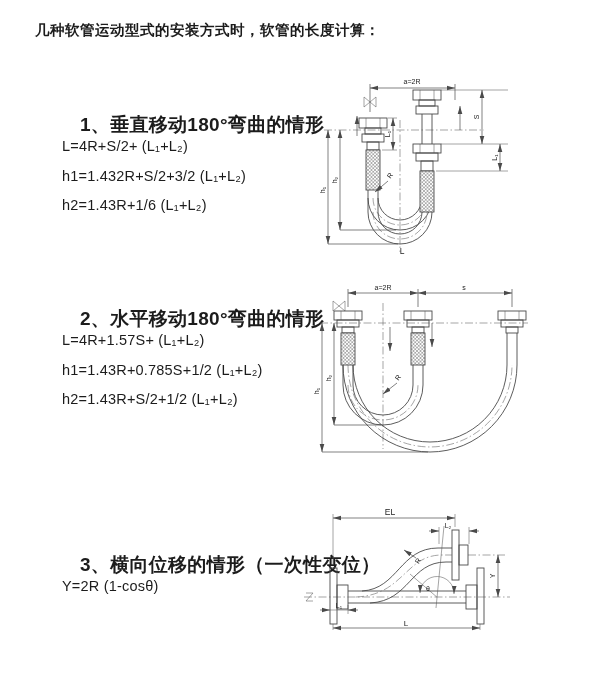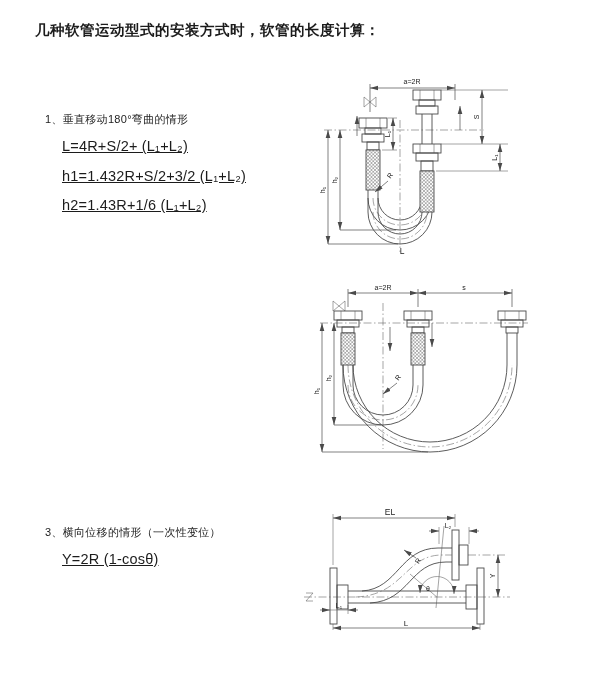--- a/index.html
+++ b/index.html
@@ -8,23 +8,23 @@
     position:relative; width:600px; height:665px; background:#ffffff;
     font-family:"Liberation Sans", sans-serif; color:#1c1c1c; overflow:hidden;
   }
   .doc-title {
     position:absolute; left:35px; top:21px;
     font-size:14.5px; font-weight:bold; letter-spacing:.5px;
   }
   .sec { position:absolute; left:45px; }
   #sec1 { top:112px; }
   #sec2 { top:306px; }
-  #sec3 { top:525px; }
-  .sec-heading { font-size:11px; font-weight:normal; height:26px; letter-spacing:.3px; }
-  .formula { font-size:14.5px; height:29.5px; padding-left:17px; letter-spacing:.2px;text-decoration:underline; }
+  #sec3 { top:552px; }
+  .sec-heading { font-size:19px; font-weight:bold; height:26px; letter-spacing:.3px;margin-left:35px; }
+  .formula { font-size:14.5px; height:29.5px; padding-left:17px; letter-spacing:.2px; }
   svg.diagram { position:absolute; }
   #d1 { left:312px; top:72px; }
   #d2 { left:312px; top:281px; }
   #d3 { left:298px; top:498px; }
   svg text { font-family:"Liberation Sans", sans-serif; fill:#1c1c1c; }
   .ln  { stroke:#4a4a4a; stroke-width:.9;  fill:none; }
   .tn  { stroke:#5a5a5a; stroke-width:.55; fill:none; }
   .dim { stroke:#4a4a4a; stroke-width:.7;  fill:none; }
   .cl  { stroke:#6a6a6a; stroke-width:.6;  fill:none; stroke-dasharray:8 2.5 1.5 2.5; }
   .lbl { font-size:7px; }
@@ -50,20 +50,26 @@
     </defs>
   </svg>
 
   <div class="sec" id="sec1">
     <div class="sec-heading">1、垂直移动180°弯曲的情形</div>
     <div class="formula">L=4R+S/2+ (L₁+L₂)</div>
     <div class="formula">h1=1.432R+S/2+3/2 (L₁+L₂)</div>
     <div class="formula">h2=1.43R+1/6 (L₁+L₂)</div>
   </div>
 
+  <div class="sec" id="sec2">
+    <div class="sec-heading">2、水平移动180°弯曲的情形</div>
+    <div class="formula">L=4R+1.57S+ (L₁+L₂)</div>
+    <div class="formula">h1=1.43R+0.785S+1/2 (L₁+L₂)</div>
+    <div class="formula">h2=1.43R+S/2+1/2 (L₁+L₂)</div>
+  </div>
 
   <div class="sec" id="sec3">
     <div class="sec-heading">3、横向位移的情形（一次性变位）</div>
     <div class="formula">Y=2R (1-cosθ)</div>
   </div>
 
   <svg id="d1" class="diagram" width="280" height="185" viewBox="0 0 280 185">
 
     <g>
       <path class="cl" d="M12,58 H172"></path>

